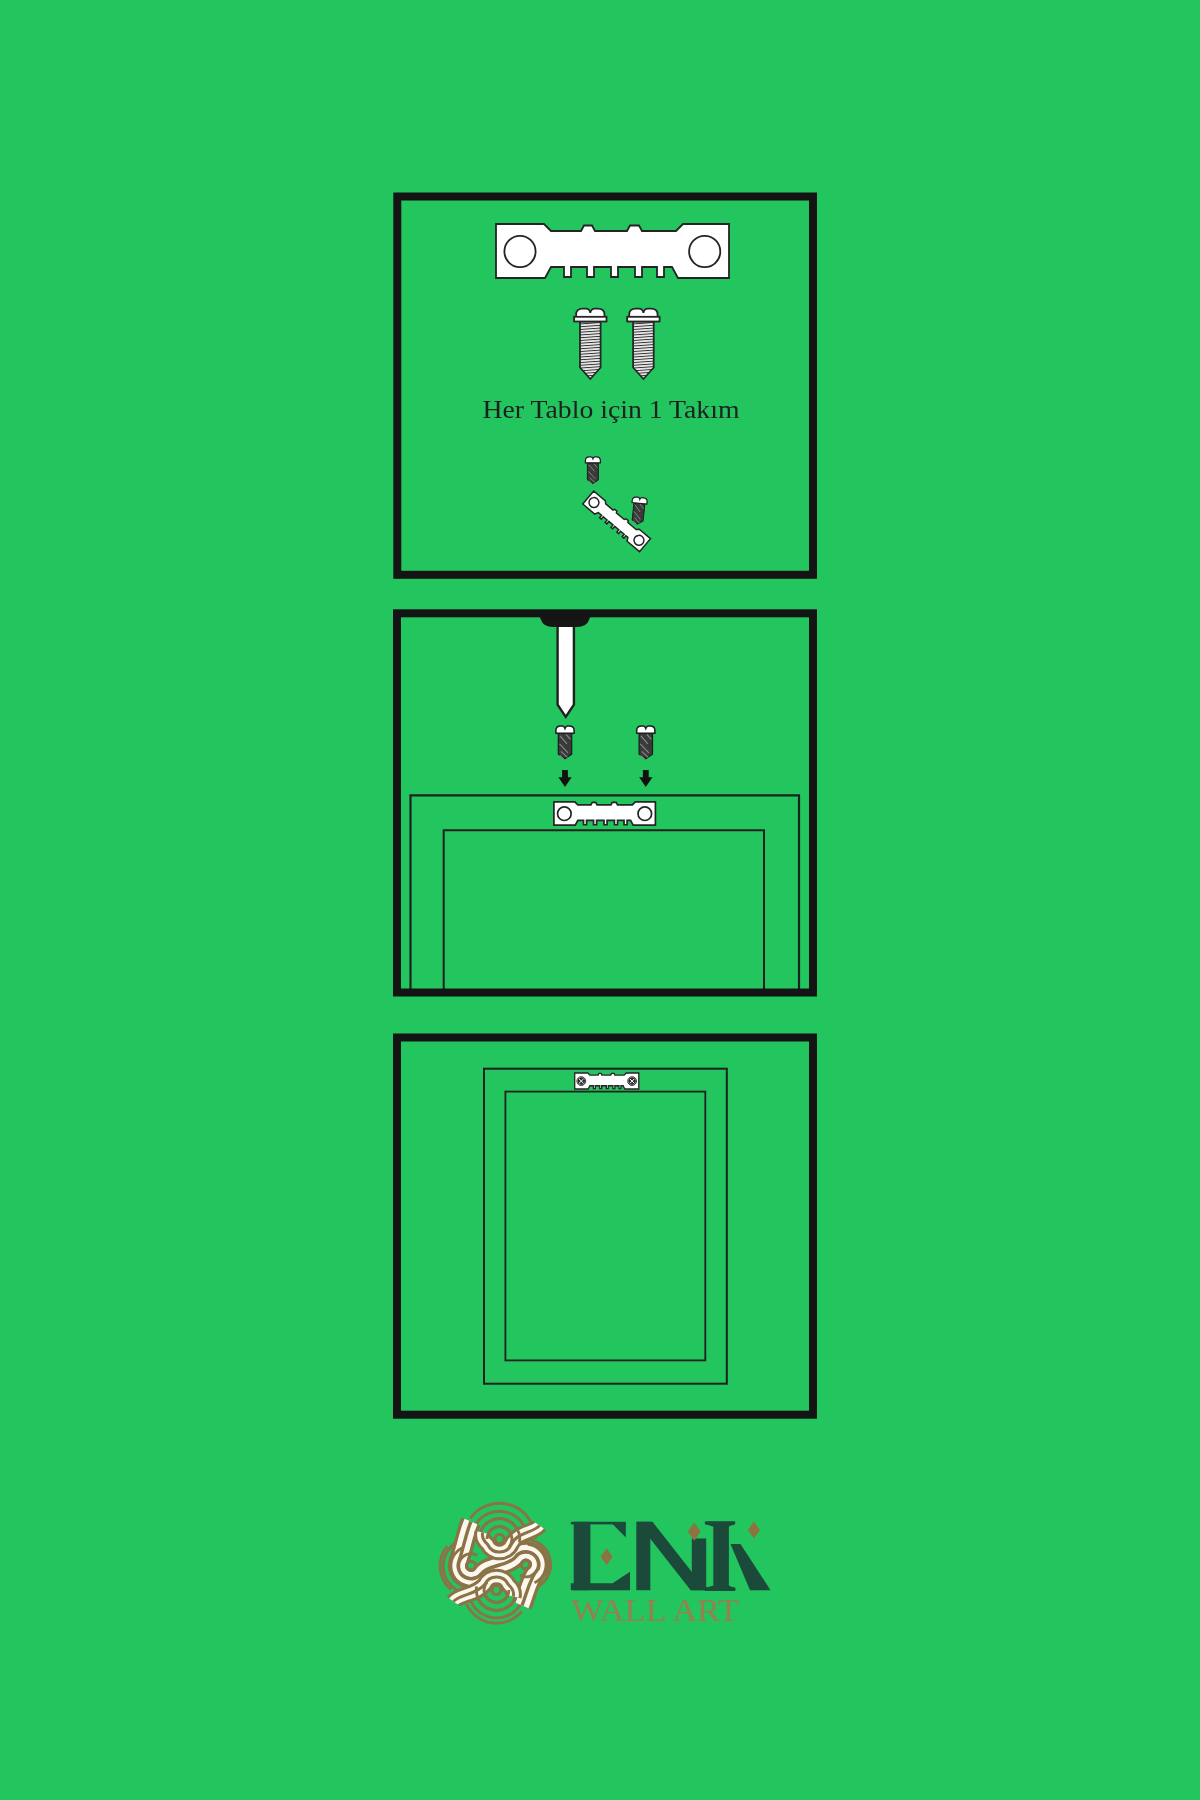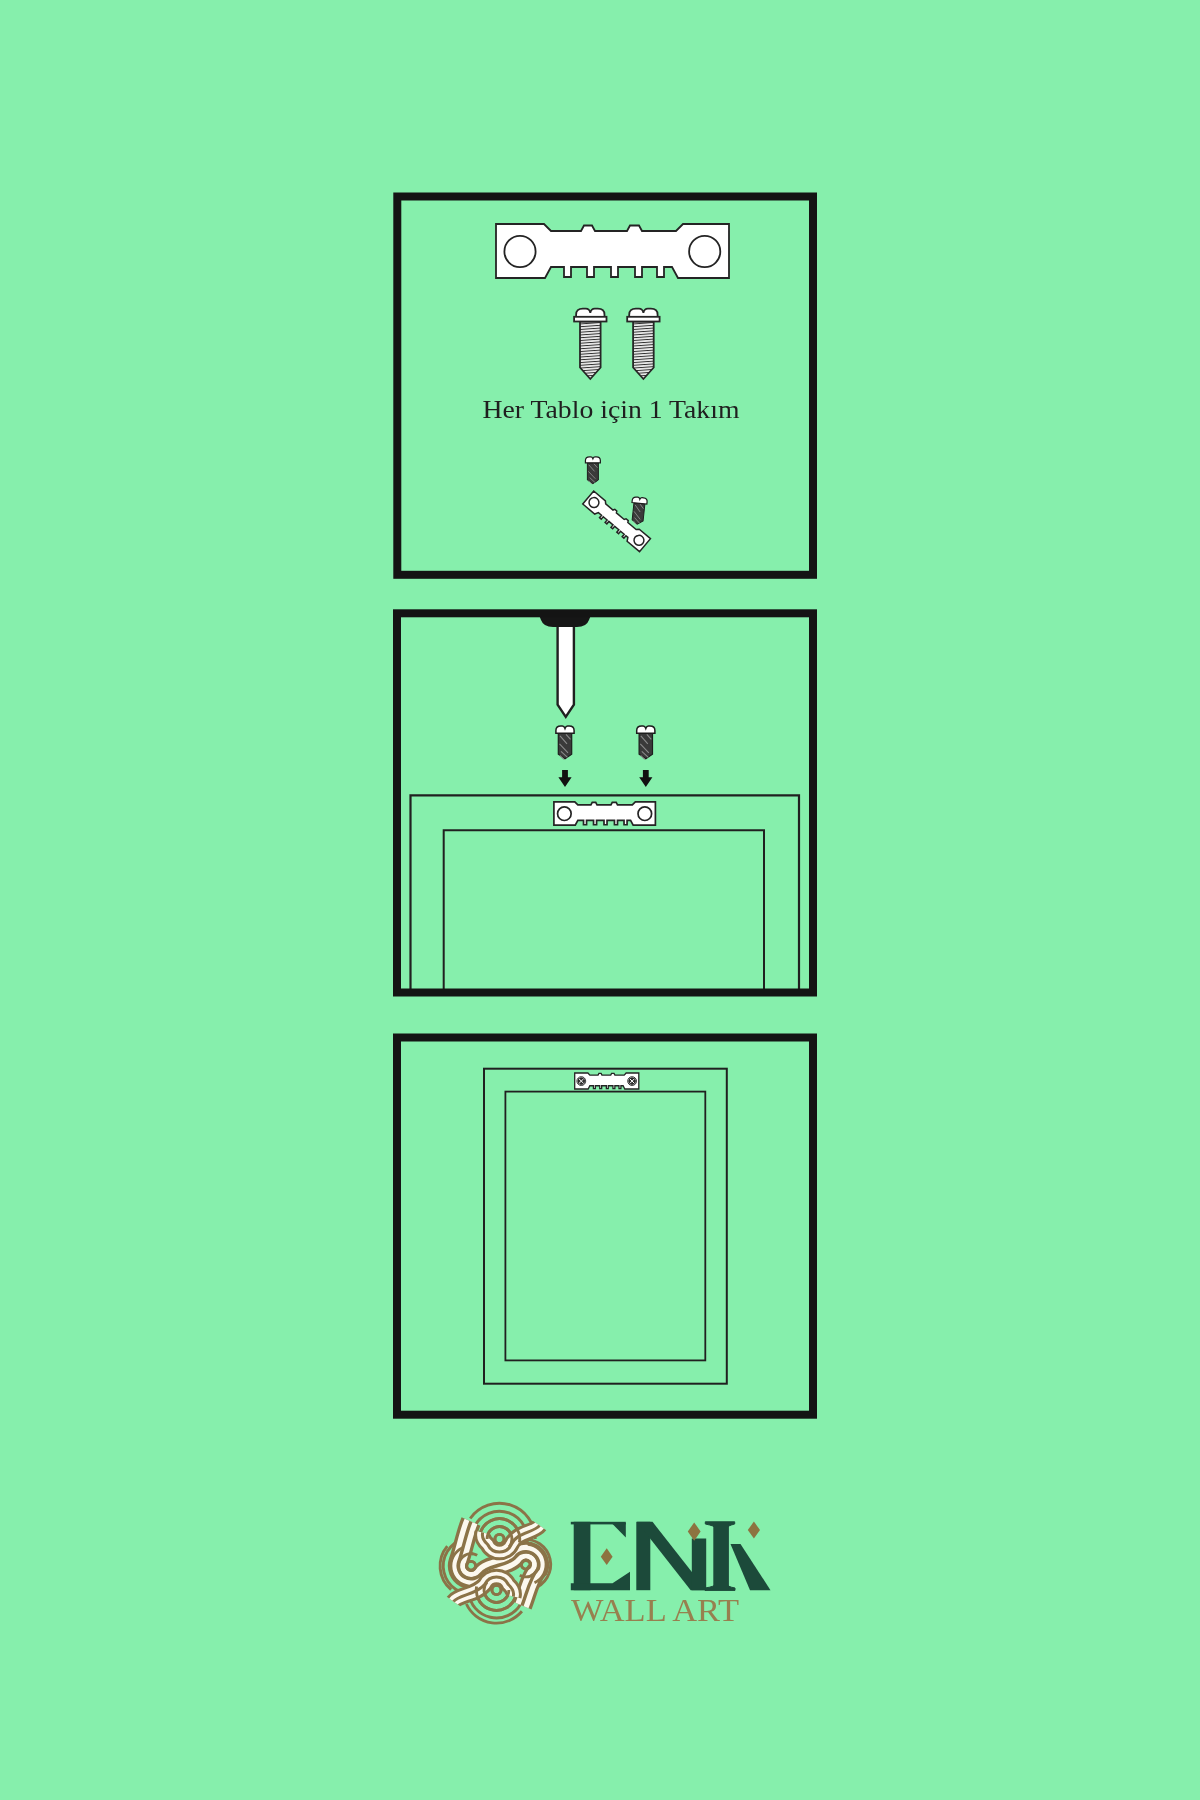--- a/index.html
+++ b/index.html
@@ -1,16 +1,16 @@
 <!DOCTYPE html>
 <html><head>
 <meta charset="utf-8">
 <style>
   html,body{margin:0;padding:0;background:#ffffff;}
-  #page{position:relative;width:1200px;height:1800px;background:#86efac;overflow:hidden;
+  #page{position:relative;width:1200px;height:1800px;background:#22c55e;overflow:hidden;
         font-family:"Liberation Serif", serif;}
 </style>
 </head>
 <body>
 <div id="page">
 <svg width="1200" height="1800" viewBox="0 0 1200 1800" xmlns="http://www.w3.org/2000/svg">
 <defs>
 
   <pattern id="thr" width="6" height="2.75" patternUnits="userSpaceOnUse" patternTransform="rotate(-4)">
     <rect width="6" height="2.75" fill="#ffffff"></rect>

